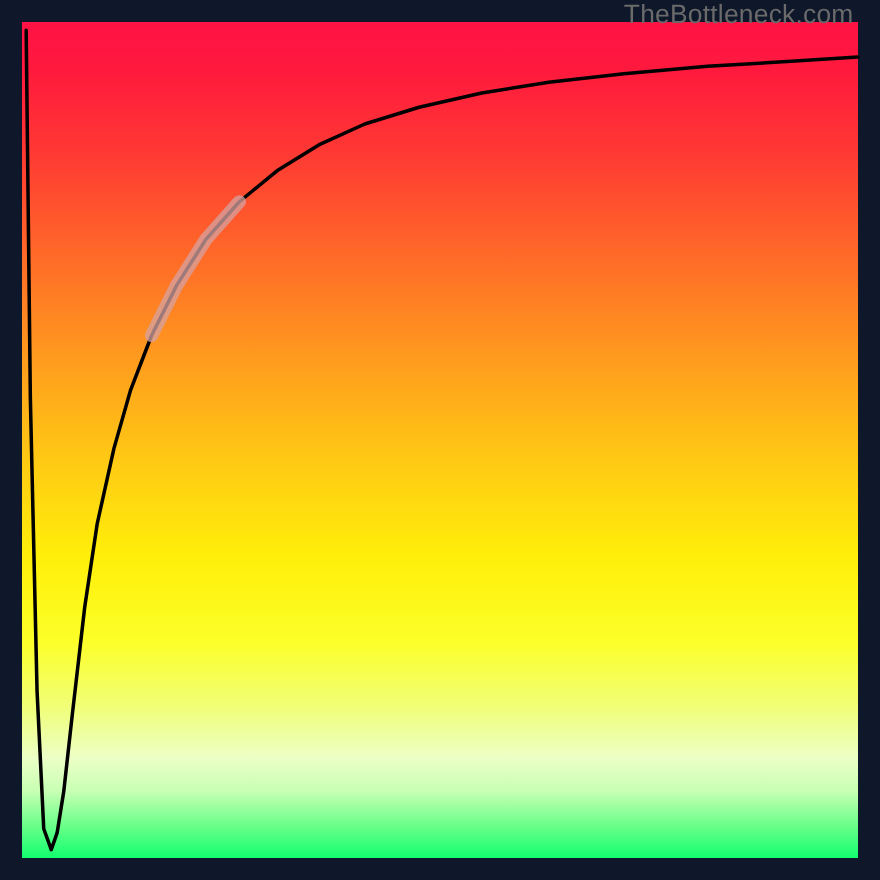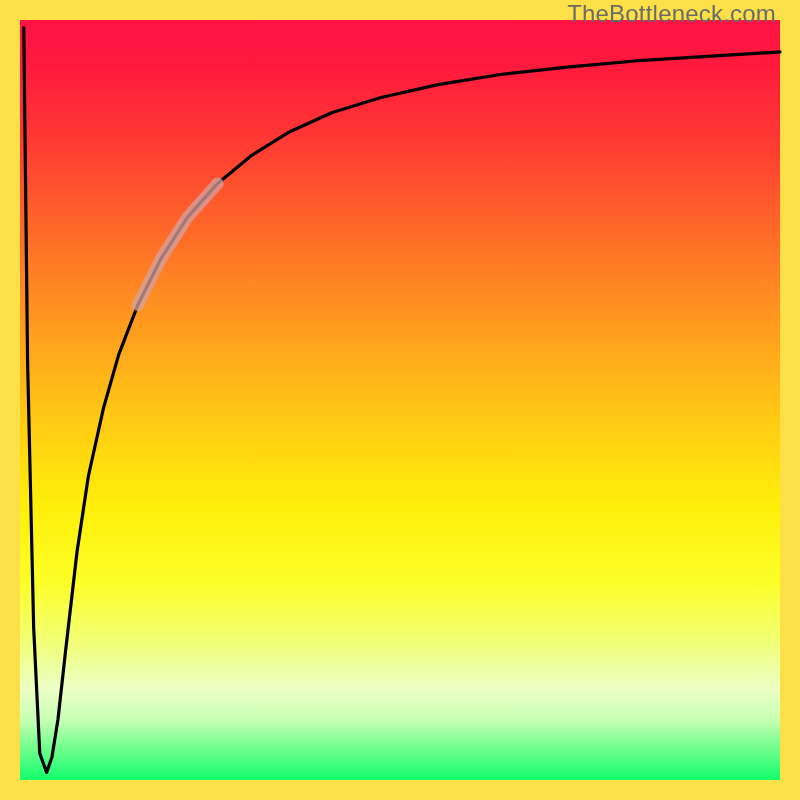--- a/index.html
+++ b/index.html
@@ -8,21 +8,21 @@
     width: 800px;
     height: 800px;
     background: #000;
     overflow: hidden;
     font-family: Arial, Helvetica, sans-serif;
   }
   .frame {
     position: relative;
     width: 800px;
     height: 800px;
-    background: #fde047;
+    background: #0f172a;
   }
   .plot-area {
     position: absolute;
     left: 20px;
     top: 20px;
     width: 760px;
     height: 760px;
     background: linear-gradient(to bottom,
       #ff1244 0%,
       #ff1a3d 6%,

